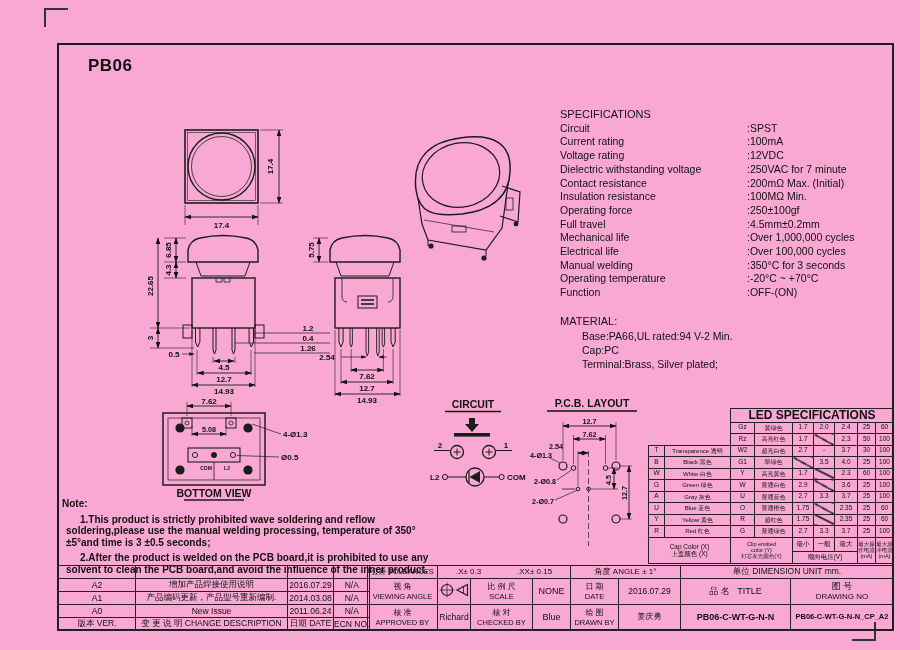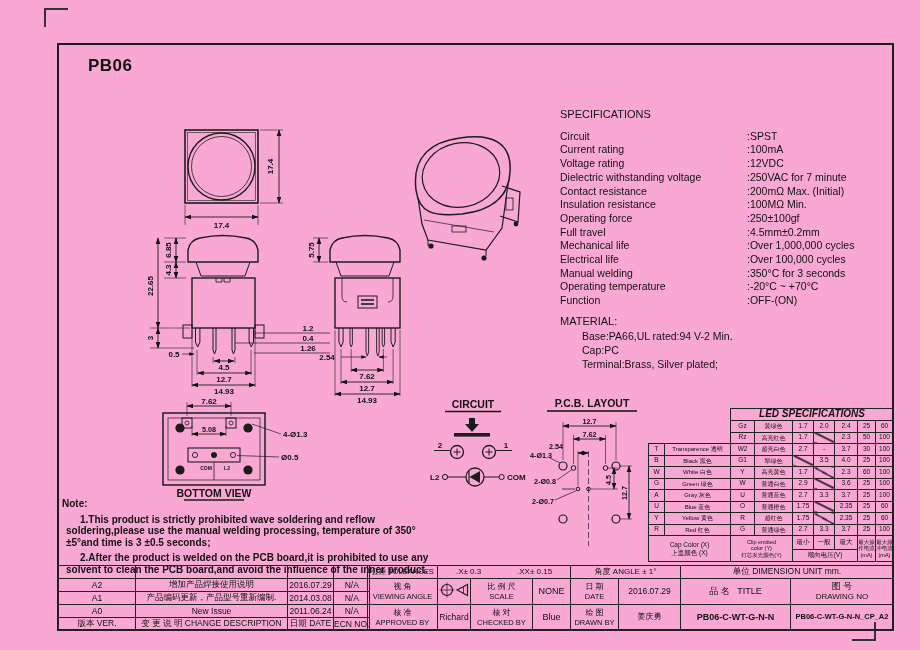--- a/index.html
+++ b/index.html
@@ -8,41 +8,41 @@
   .abs{position:absolute;}
   
   #frame{left:57px;top:43px;width:837px;height:588px;border:2px solid #1c1c1c;box-sizing:border-box;}
   .cmark{width:22px;height:17px;}
   #cm-tl{left:44px;top:8px;border-left:2px solid #333;border-top:2px solid #333;}
   #cm-br{left:852px;top:622px;border-right:2px solid #333;border-bottom:2px solid #333;}
   
   #pb-title{left:88px;top:56px;font-size:17px;font-weight:bold;letter-spacing:.5px;}
   
   #specs{left:560px;top:108px;width:332px;font-size:10.5px;line-height:13.7px;}
-  #specs .st{font-size:11px;margin-bottom:8px;}
+  #specs .st{font-size:11px;margin-bottom:0;}
   .srow{display:flex;white-space:nowrap;}
   .srow .sl{flex:0 0 187px;}
   
   #material{left:560px;top:314px;font-size:10.5px;line-height:14px;}
   #material .mt{font-size:11px;margin-bottom:1px;}
   #material .ml{padding-left:22px;}
   
   #note{left:62px;top:498px;width:390px;font-size:10px;font-weight:bold;line-height:11.6px;}
   #note p{margin:4px;text-indent:14px;}
   
   svg{font-family:"Liberation Sans",sans-serif;overflow:visible;}
   .dim{font-size:8px;font-weight:bold;fill:#111;}
   .dim7{font-size:7.2px;font-weight:bold;fill:#111;}
   .lbl{font-size:10.5px;font-weight:bold;fill:#111;}
   
   #ledtbl{left:648px;top:408px;border-collapse:collapse;table-layout:fixed;}
   #ledtbl td{border:1px solid #222;padding:0;text-align:center;font-size:6.5px;line-height:1.05;
              overflow:hidden;white-space:nowrap;}
   #ledtbl td.nb{border:none;}
-  #ledtbl td.hdr{font-size:10px;font-weight:bold;font-style:italic;}
+  #ledtbl td.hdr{font-size:12px;font-weight:bold;}
   #ledtbl td.cn{font-size:6px;}
   #ledtbl tr{height:11.5px;}
   #ledtbl tr.h12{height:12px;}
   #ledtbl tr.f1{height:14px;}
   #ledtbl tr.f2{height:12px;}
   #ledtbl td.cf{font-size:6.5px;white-space:normal;line-height:1.15;}
   #ledtbl td.clip{font-size:5.5px;white-space:normal;line-height:1.1;}
   #ledtbl td.tiny{font-size:5.5px;white-space:pre-line;line-height:1.1;}
   #ledtbl td.slash{background:linear-gradient(to top right,transparent 46%,#222 46%,#222 54%,transparent 54%);}
   

